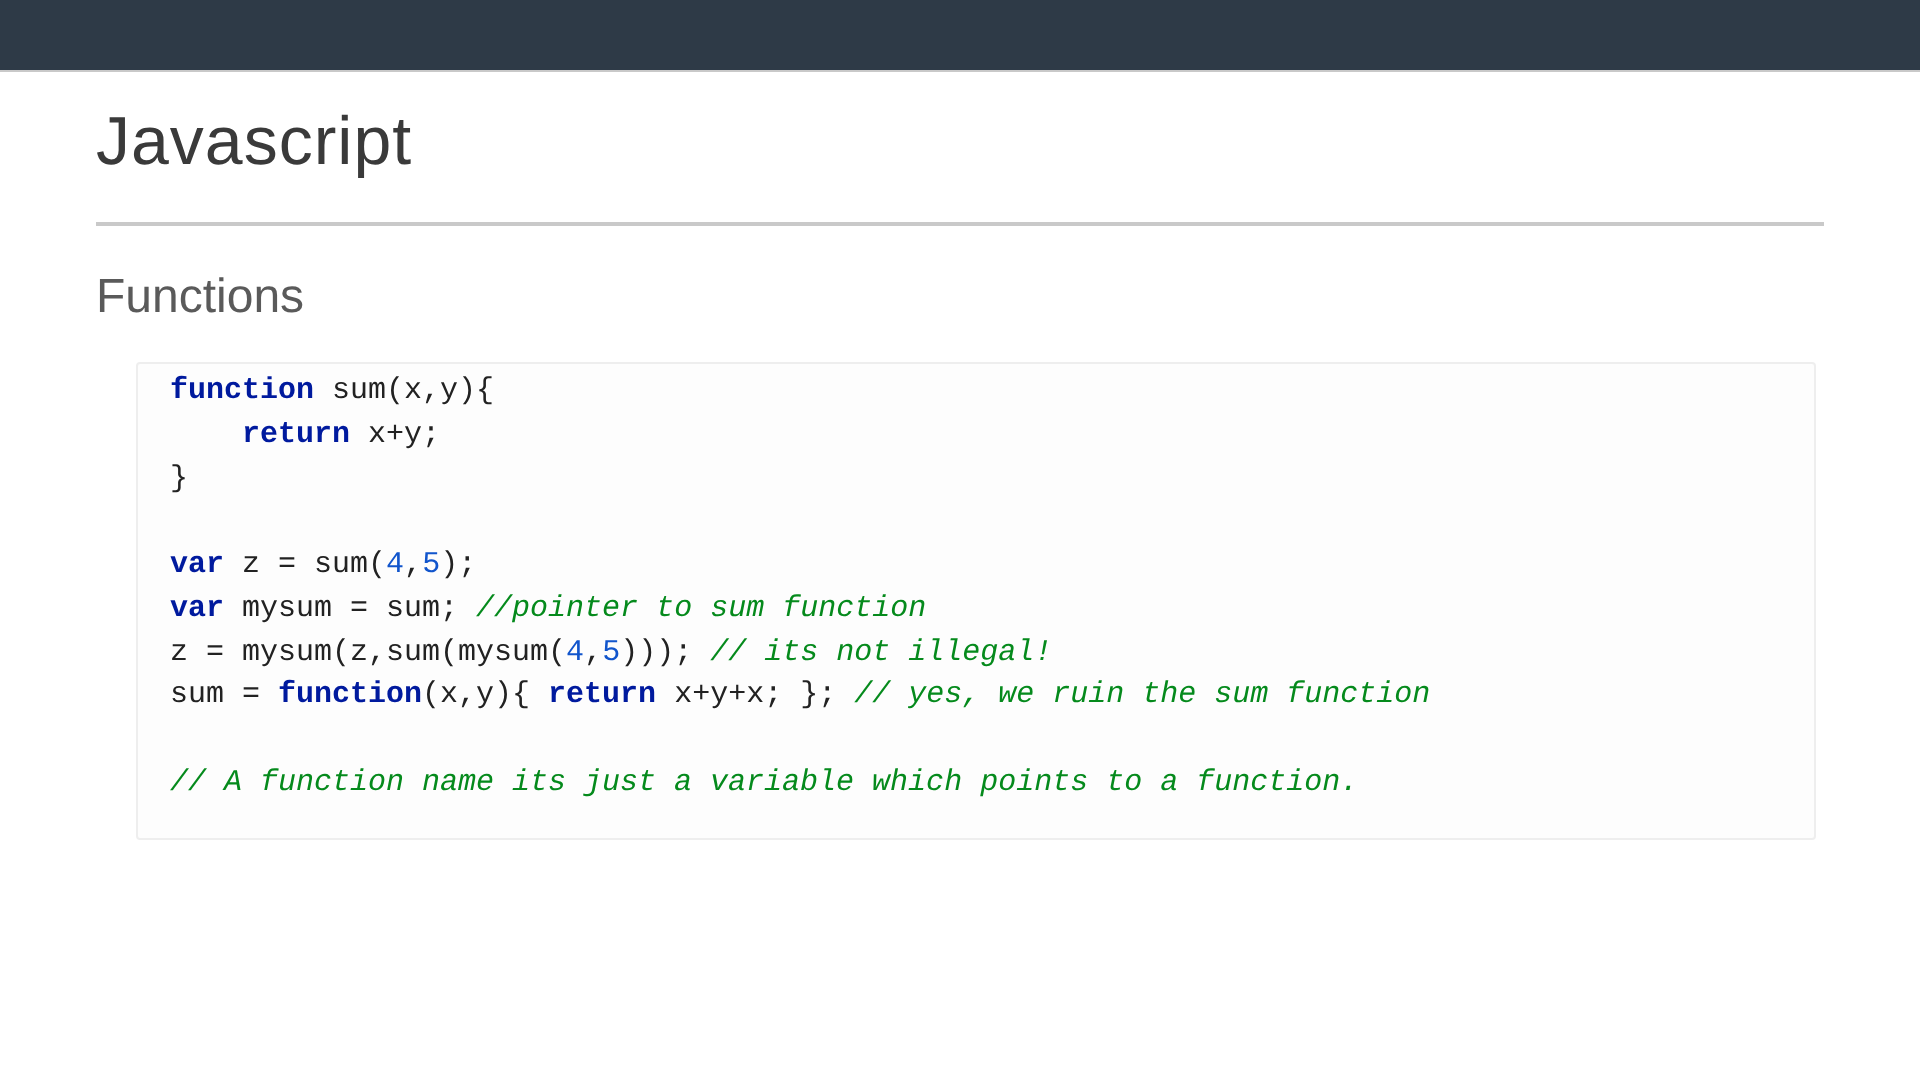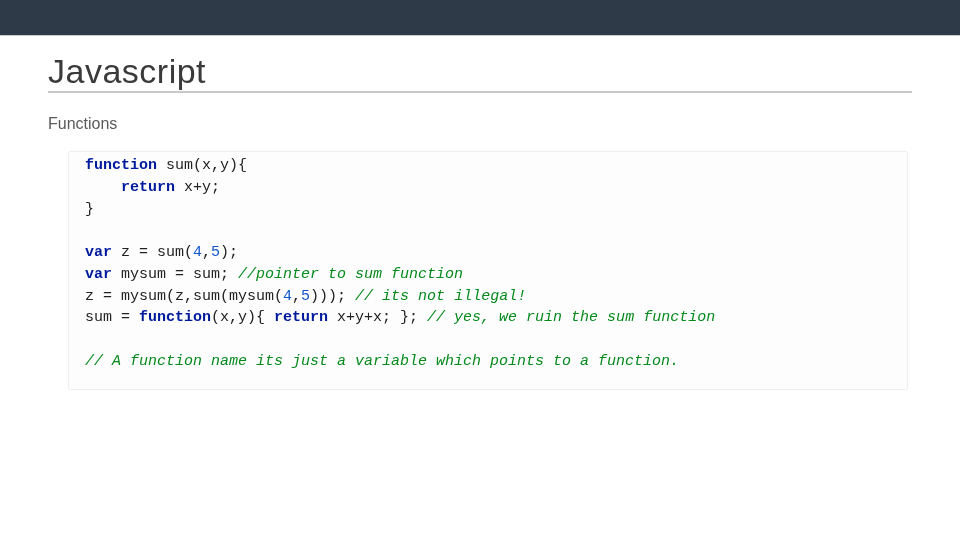--- a/index.html
+++ b/index.html
@@ -10,27 +10,27 @@
     background: #2e3a47;
     border-bottom: 1px solid #c9c9c9;
   }
   .content {
     padding: 16px 48px 0 48px;
   }
   .title {
     font-size: 34px;
     color: #3a3a3a;
     font-weight: 400;
-    padding-bottom: 0;
+    padding-bottom: 20px;
     border-bottom: 2px solid #c9c9c9;
     margin-bottom: 22px;
     letter-spacing: 0.5px;
   }
   .subtitle {
-    font-size: 16px;
+    font-size: 24px;
     color: #5a5a5a;
     font-weight: 400;
     margin-bottom: 18px;
   }
   .code-block {
     background: #fdfdfd;
     border: 1px solid #eeeeee;
     border-radius: 2px;
     padding: 3px 16px 16px 16px;
     margin-left: 20px;

